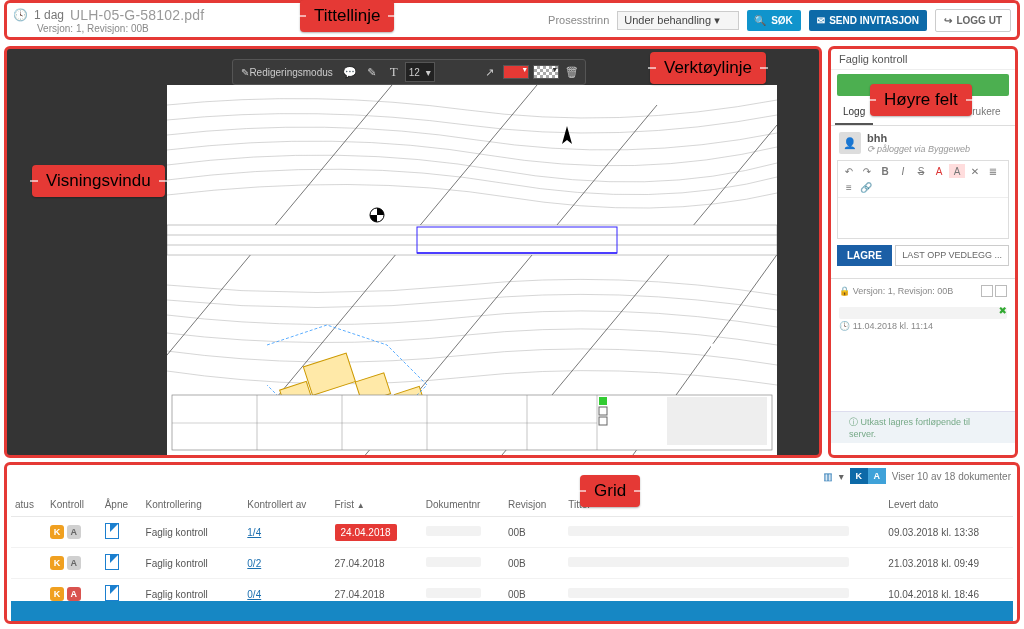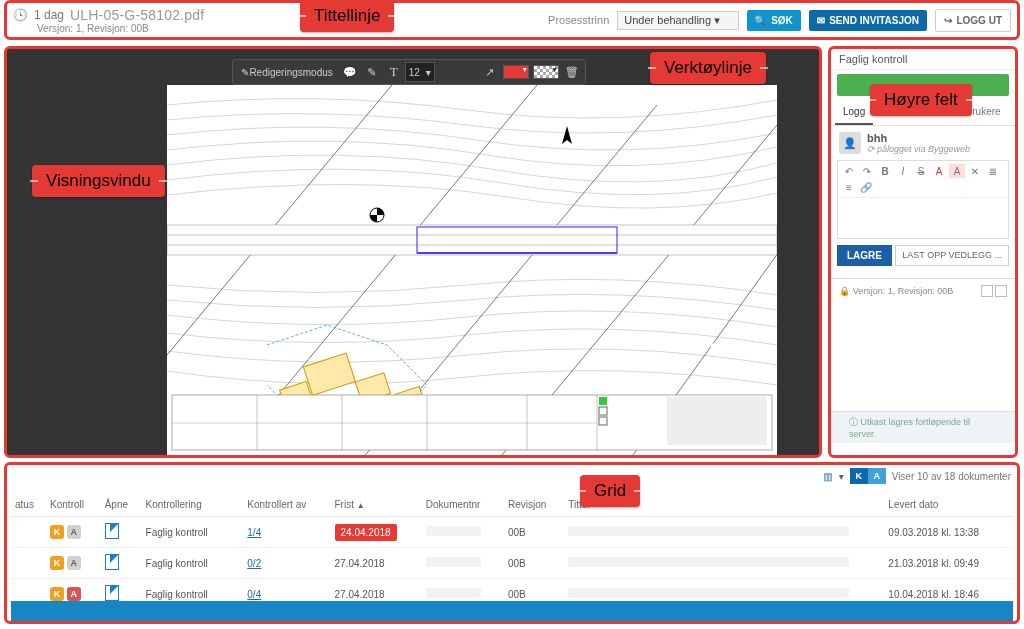--- a/index.html
+++ b/index.html
@@ -269,20 +269,24 @@
     <div class="rp-upload">LAST OPP VEDLEGG ...</div>
   </div>
   <div class="rp-divider"></div>
   <div class="rp-verinfo">
     <span>🔒 <span>Versjon: 1, Revisjon: 00B</span></span>
     <span class="icons">
         <span></span>
         <span></span>
       </span>
   </div>
+  <div class="rp-entry">
+    <div class="line"></div>
+    <div class="ts">11.04.2018 kl. 11:14</div>
+  </div>
   <div class="rp-footer">Utkast lagres fortløpende til server.</div>
 </div>
 <div class="section-label lbl-right">Høyre felt</div>
 
 <div class="gridwrap">
   <div class="grid-topbar">
     <span style="color:#1b6fb0">▥</span>
     <span>▾</span>
     <span class="grid-pills">
         <span class="grid-pill k">K</span>

